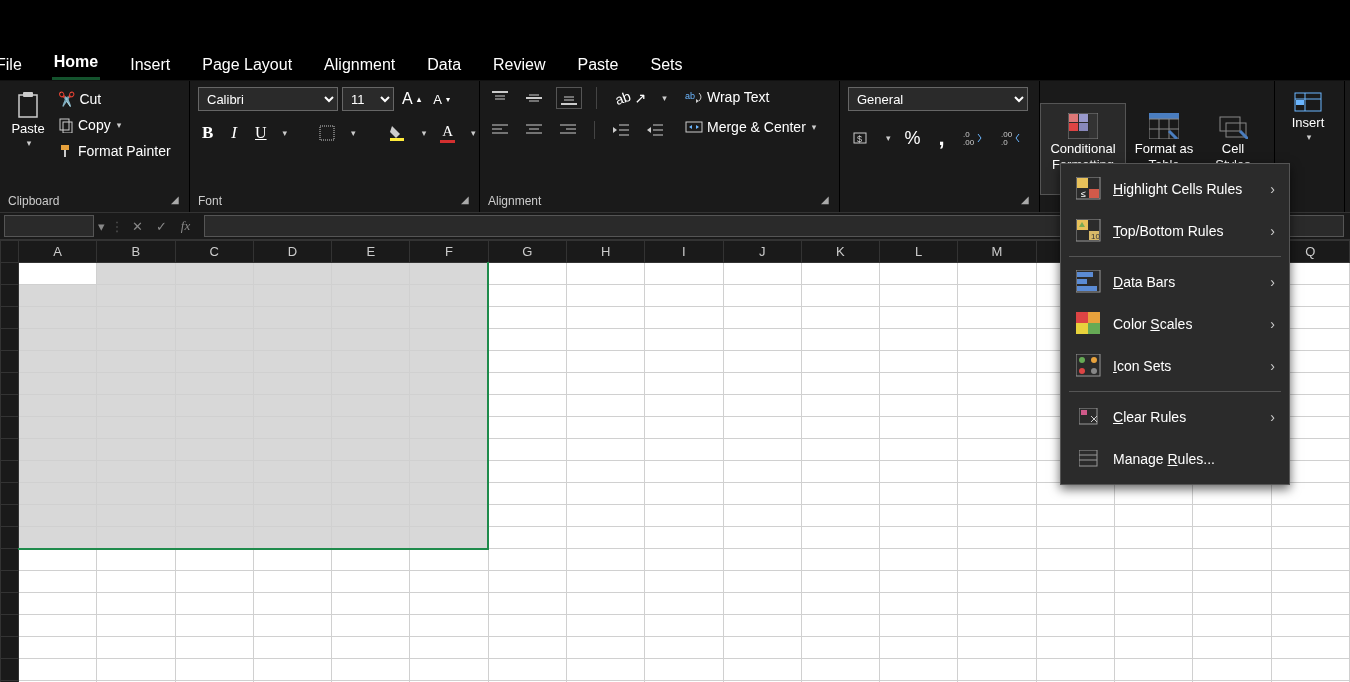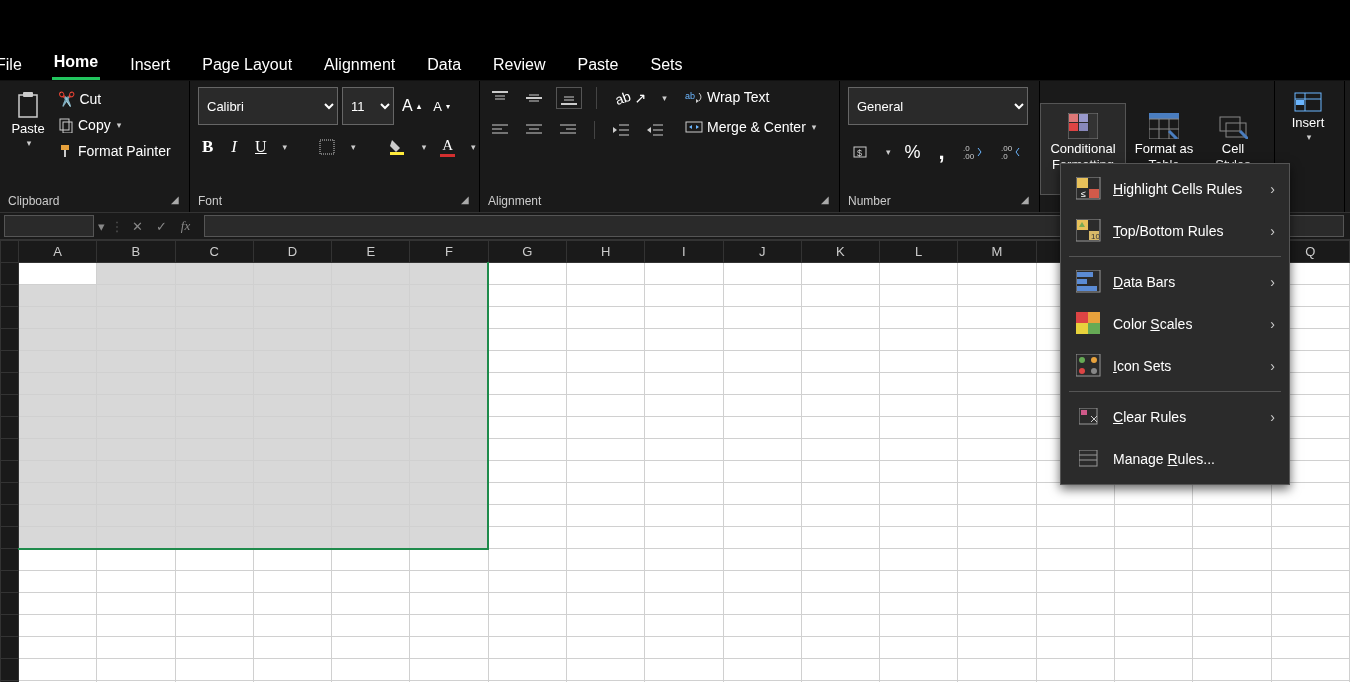--- a/index.html
+++ b/index.html
@@ -1,30 +1,30 @@
 <!DOCTYPE html>
 <html><head>
 <meta charset="utf-8">
 <style>
 html,body{margin:0;padding:0;background:#000;color:#fff;font-family:"Segoe UI",Tahoma,sans-serif;font-size:13px;overflow:hidden;width:1350px;height:682px;}
 *{box-sizing:border-box;}
 .tabs{display:flex;gap:28px;padding:0 0 0 0;height:52px;align-items:flex-end;background:#000;margin-top:8px;}
 .tab{padding:6px 2px;font-size:16px;color:#fff;cursor:pointer;}
-.tab.active{border-bottom:3px solid #22c55e;font-weight:600;margin-top:28px;}
+.tab.active{border-bottom:3px solid #14532d;font-weight:600;margin-top:28px;}
 .ribbon{background:#1a1a1a;border-top:1px solid #111;height:132px;display:flex;}
 .group{display:flex;flex-direction:column;justify-content:space-between;border-right:1px solid #000;padding:6px 8px 0 8px;position:relative;}
 .group-inner{display:flex;gap:6px;align-items:flex-start;}
 .group-label{text-align:left;font-size:12px;color:#ccc;padding:4px 0;}
 .group-launch{position:absolute;right:6px;bottom:6px;width:12px;height:12px;font-size:10px;color:#aaa;}
 .vcol{display:flex;flex-direction:column;gap:4px;}
 .btn{display:flex;align-items:center;gap:4px;padding:2px 4px;cursor:pointer;font-size:14px;white-space:nowrap;}
 .bigbtn{display:flex;flex-direction:column;align-items:center;justify-content:center;width:70px;padding:4px;cursor:pointer;font-size:13px;text-align:center;gap:2px;}
 .bigbtn.selected{border:1px solid #555;background:#2a2a2a;}
 .row{display:flex;gap:4px;align-items:center;}
-.select{background:#2a2a2a;border:1px solid #666;color:#fff;height:38px;font-size:13px;padding:0 4px;}
+.select{background:#2a2a2a;border:1px solid #666;color:#fff;height:24px;font-size:13px;padding:0 4px;}
 .icon{display:inline-flex;align-items:center;justify-content:center;}
 .sep{width:1px;background:#444;margin:0 4px;align-self:stretch;}
 
 
 .fbar{height:28px;background:#1a1a1a;border-top:1px solid #333;border-bottom:1px solid #333;display:flex;align-items:center;}
 .namebox{width:90px;height:22px;background:#2a2a2a;border:1px solid #555;margin-left:4px;}
 .fbar .mini{width:24px;text-align:center;color:#888;font-size:13px;cursor:pointer;}
 .formula-input{flex:1;height:22px;background:#2a2a2a;border:1px solid #555;margin:0 6px;}
 
 
@@ -268,21 +268,20 @@
           </span>
         <span class="btn">
             <svg width="20" height="16">
               <text x="0" y="7" fill="#ccc" font-size="8">.00</text>
               <text x="0" y="15" fill="#ccc" font-size="8">.0</text>
               <path d="M18 4 L15 8 L18 12" fill="none" stroke="#6bb6ff"></path>
             </svg>
           </span>
       </div>
     </div>
-    <div class="group-label">Number</div>
     <div class="group-launch">◢</div>
   </div>
 
   <div class="group" style="width:235px;padding:4px 0 0 0">
     <div class="row" style="height:100%;gap:0">
       <div class="bigbtn selected" style="width:86px;height:92px">
         <span class="icon">
           <svg width="30" height="26">
               <rect x="0" y="0" width="30" height="26" fill="none" stroke="#888"></rect>
               <rect x="1" y="1" width="9" height="8" fill="#d77"></rect>

